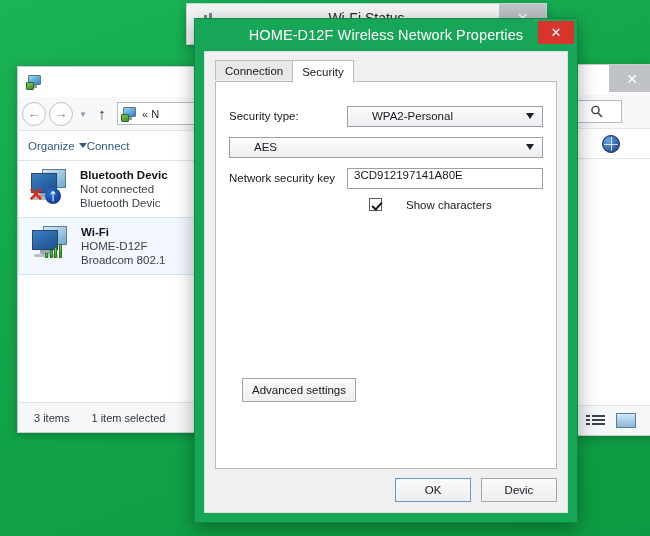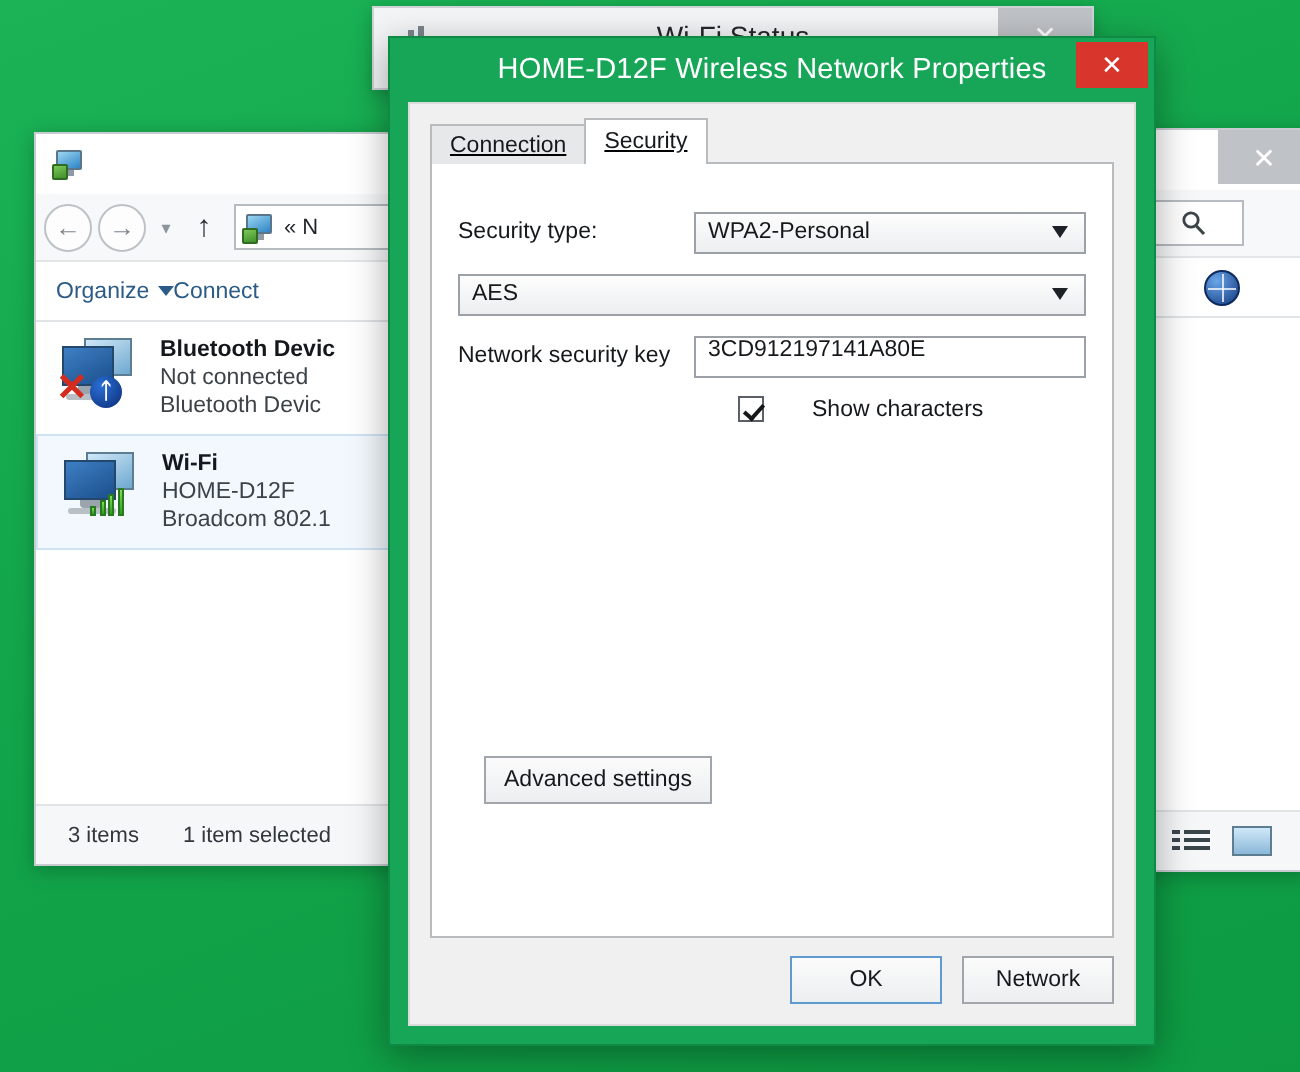--- a/index.html
+++ b/index.html
@@ -323,24 +323,23 @@
   }
   #dlg-body {
     position: absolute;
     left: 9px; right: 9px; top: 32px; bottom: 9px;
     background: #f0f0f0;
     border: 1px solid #dcdcdc;
   }
   #tabstrip {
     position: absolute;
     left: 10px; top: 8px;
-    display: flex; align-items: flex-end;
+    display: flex; align-items: flex-start;
     height: 22px;
     z-index: 3;
-    text-decoration: underline;
   }
   .tab {
     height: 20px;
     padding: 0 9px;
     font-size: 11.5px;
     color: #16191c;
     background: #e7e8e9;
     border: 1px solid #b9bcbf;
     border-bottom: none;
     display: flex; align-items: center;
@@ -369,21 +368,21 @@
     font-size: 11.5px;
     color: #16191c;
     flex: 0 0 118px;
   }
   .combo {
     flex: 1;
     height: 21px;
     background: linear-gradient(180deg,#fdfdfd,#eceef0);
     border: 1px solid #9ba1a7;
     display: flex; align-items: center;
-    padding-left: 6px;
+    padding-left: 24px;
     font-size: 11.5px;
     color: #16191c;
     position: relative;
   }
   .combo .chev {
     position: absolute; right: 8px; top: 50%;
     transform: translateY(-50%);
     width: 0; height: 0;
     border-left: 4.5px solid transparent;
     border-right: 4.5px solid transparent;
@@ -638,20 +637,20 @@
           <span>Advanced settings</span>
         </div>
 
       </div>
 
       <div id="dlg-buttons">
         <div class="dlgbtn default">
           <span>OK</span>
         </div>
         <div class="dlgbtn">
-          <span>Network</span>
+          <span>Devic</span>
         </div>
       </div>
 
     </div>
   </div>
 
 </div>
 
 </body></html>

